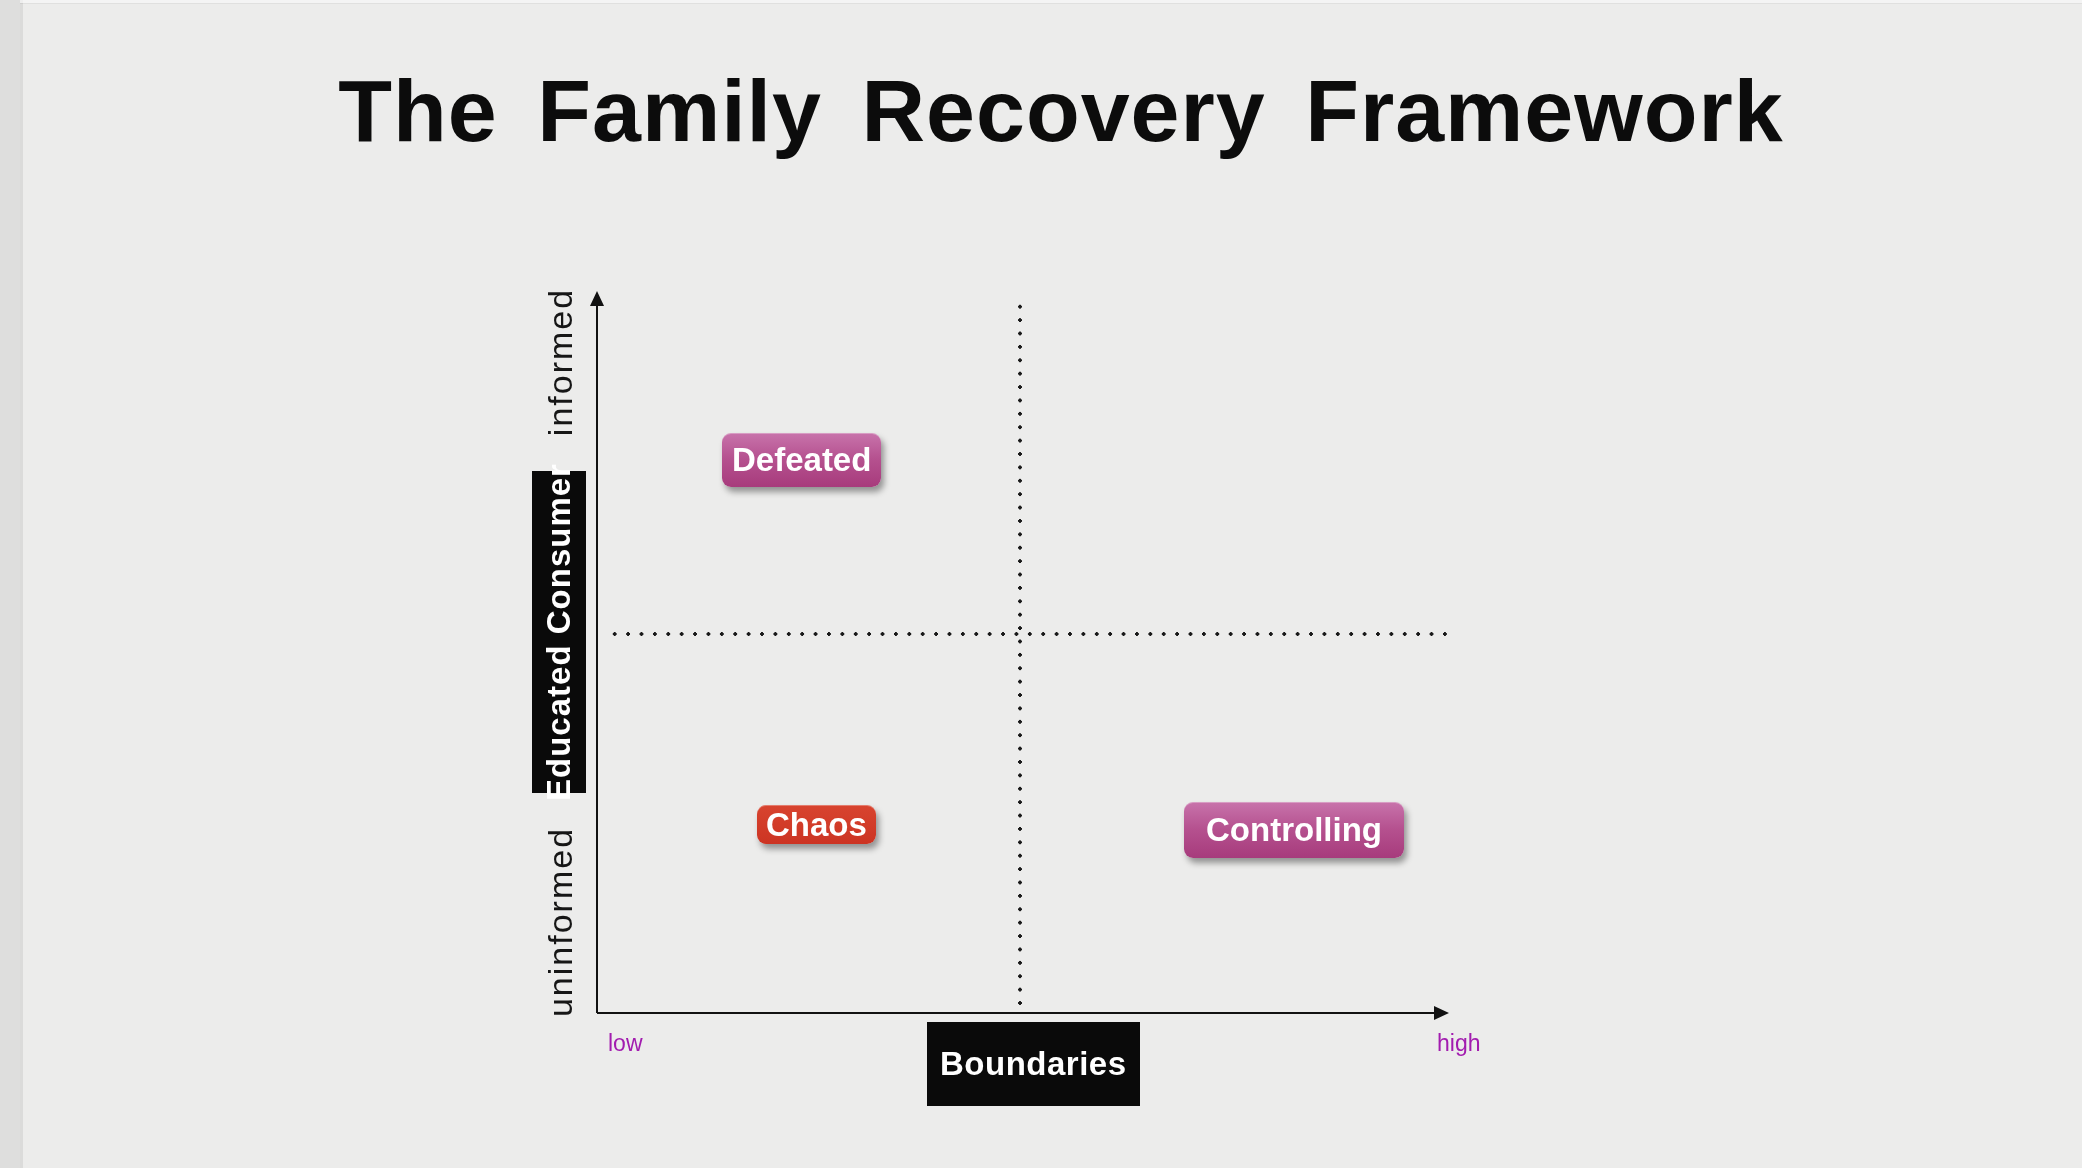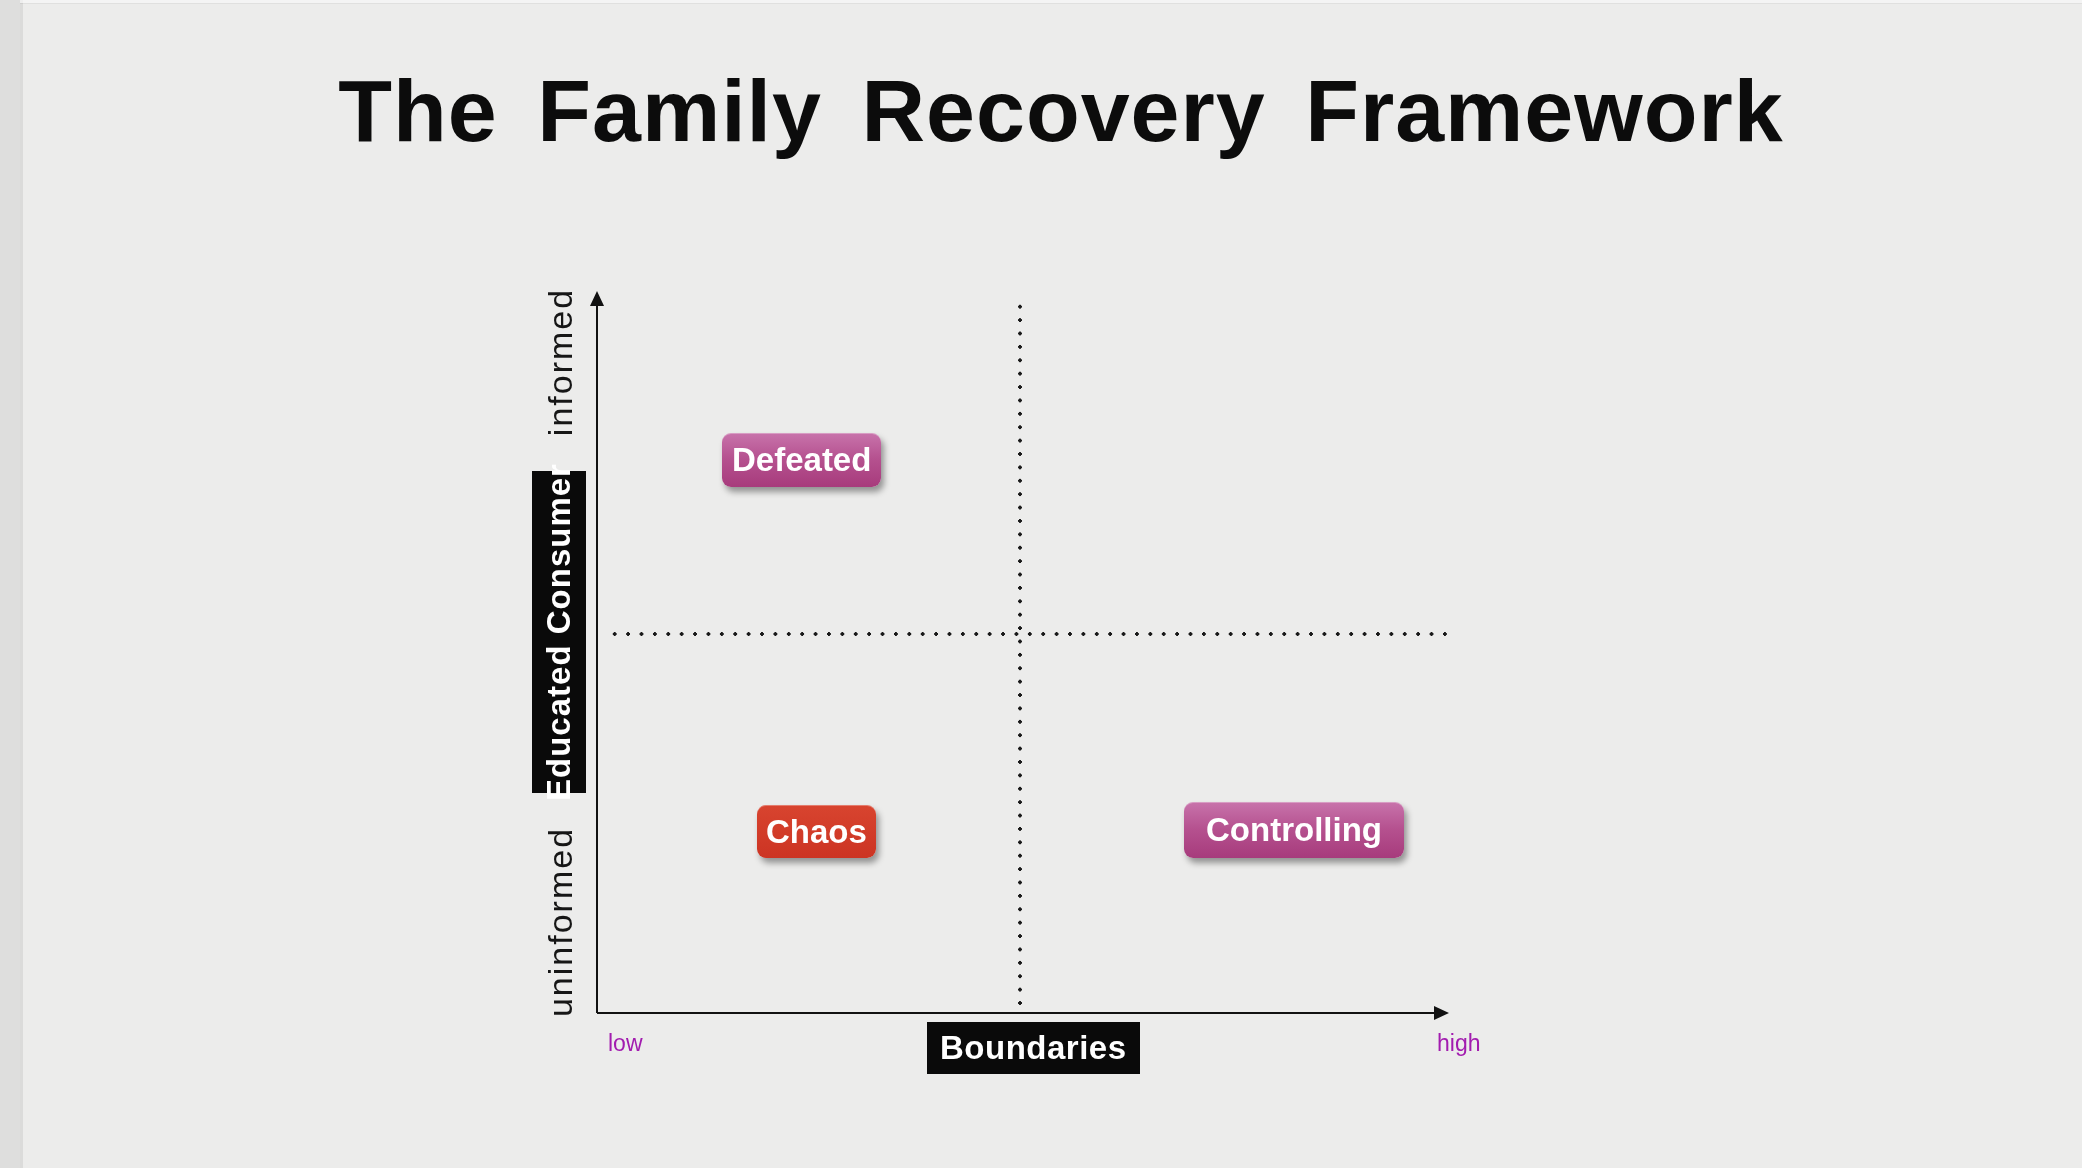--- a/index.html
+++ b/index.html
@@ -113,21 +113,21 @@
     color: #a21caf;
     white-space: nowrap;
   }
   .label-low  { left: 588px;  top: 1030px; }
   .label-high { left: 1417px; top: 1030px; }
 
   .x-axis-title-box {
     position: absolute;
     left: 907px; top: 1022px;
     height: 52px;
-    padding: 0 13px;
+    padding: 16px 13px;
     background: #0a0a0a;
     color: #ffffff;
     font-weight: bold;
     font-size: 33px;
     letter-spacing: 0.5px;
     display: flex;
     align-items: center;
     justify-content: center;
     white-space: nowrap;
   }
@@ -146,21 +146,21 @@
     box-shadow: 3px 5px 6px rgba(0,0,0,0.38),
                 inset 0 1px 0 rgba(255,255,255,0.3);
   }
   .badge-pink {
     background: linear-gradient(180deg, #c873ab 0%, #b5518f 48%, #a73b7c 100%);
   }
   .badge-red {
     background: linear-gradient(180deg, #d8442f 0%, #cc3423 100%);
   }
   .badge-defeated    { left: 702px;  top: 433px; height: 54px; padding: 0 10px; }
-  .badge-chaos       { left: 737px;  top: 805px; height: 53px; padding: 0 9px;  }
+  .badge-chaos       { left: 737px;  top: 805px; height: 39px; padding: 0 9px;  }
   .badge-controlling { left: 1164px; top: 802px; height: 56px; padding: 0 22px;  }
 </style>
 </head>
 <body>
 
 <div class="slide">
 
   <div class="title">The Family Recovery Framework</div>
 
   <div class="axis-line y-axis-line"></div>

